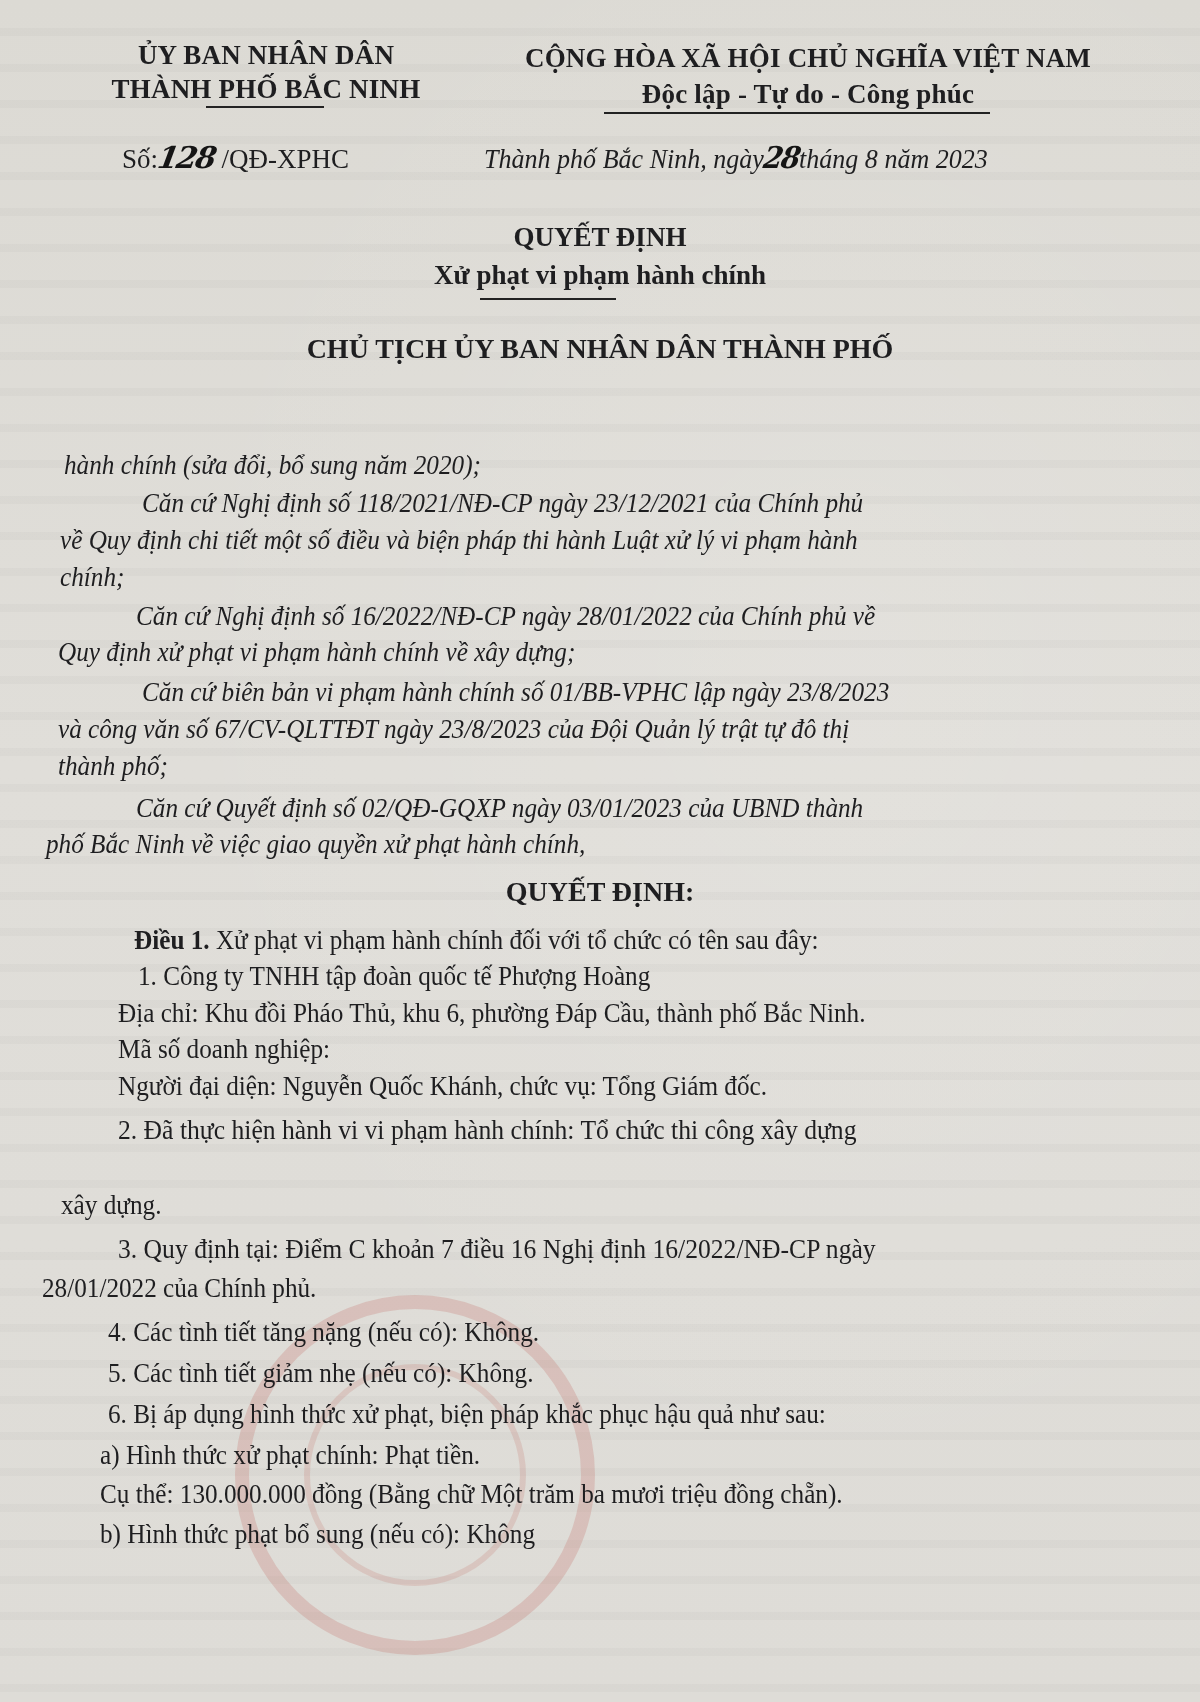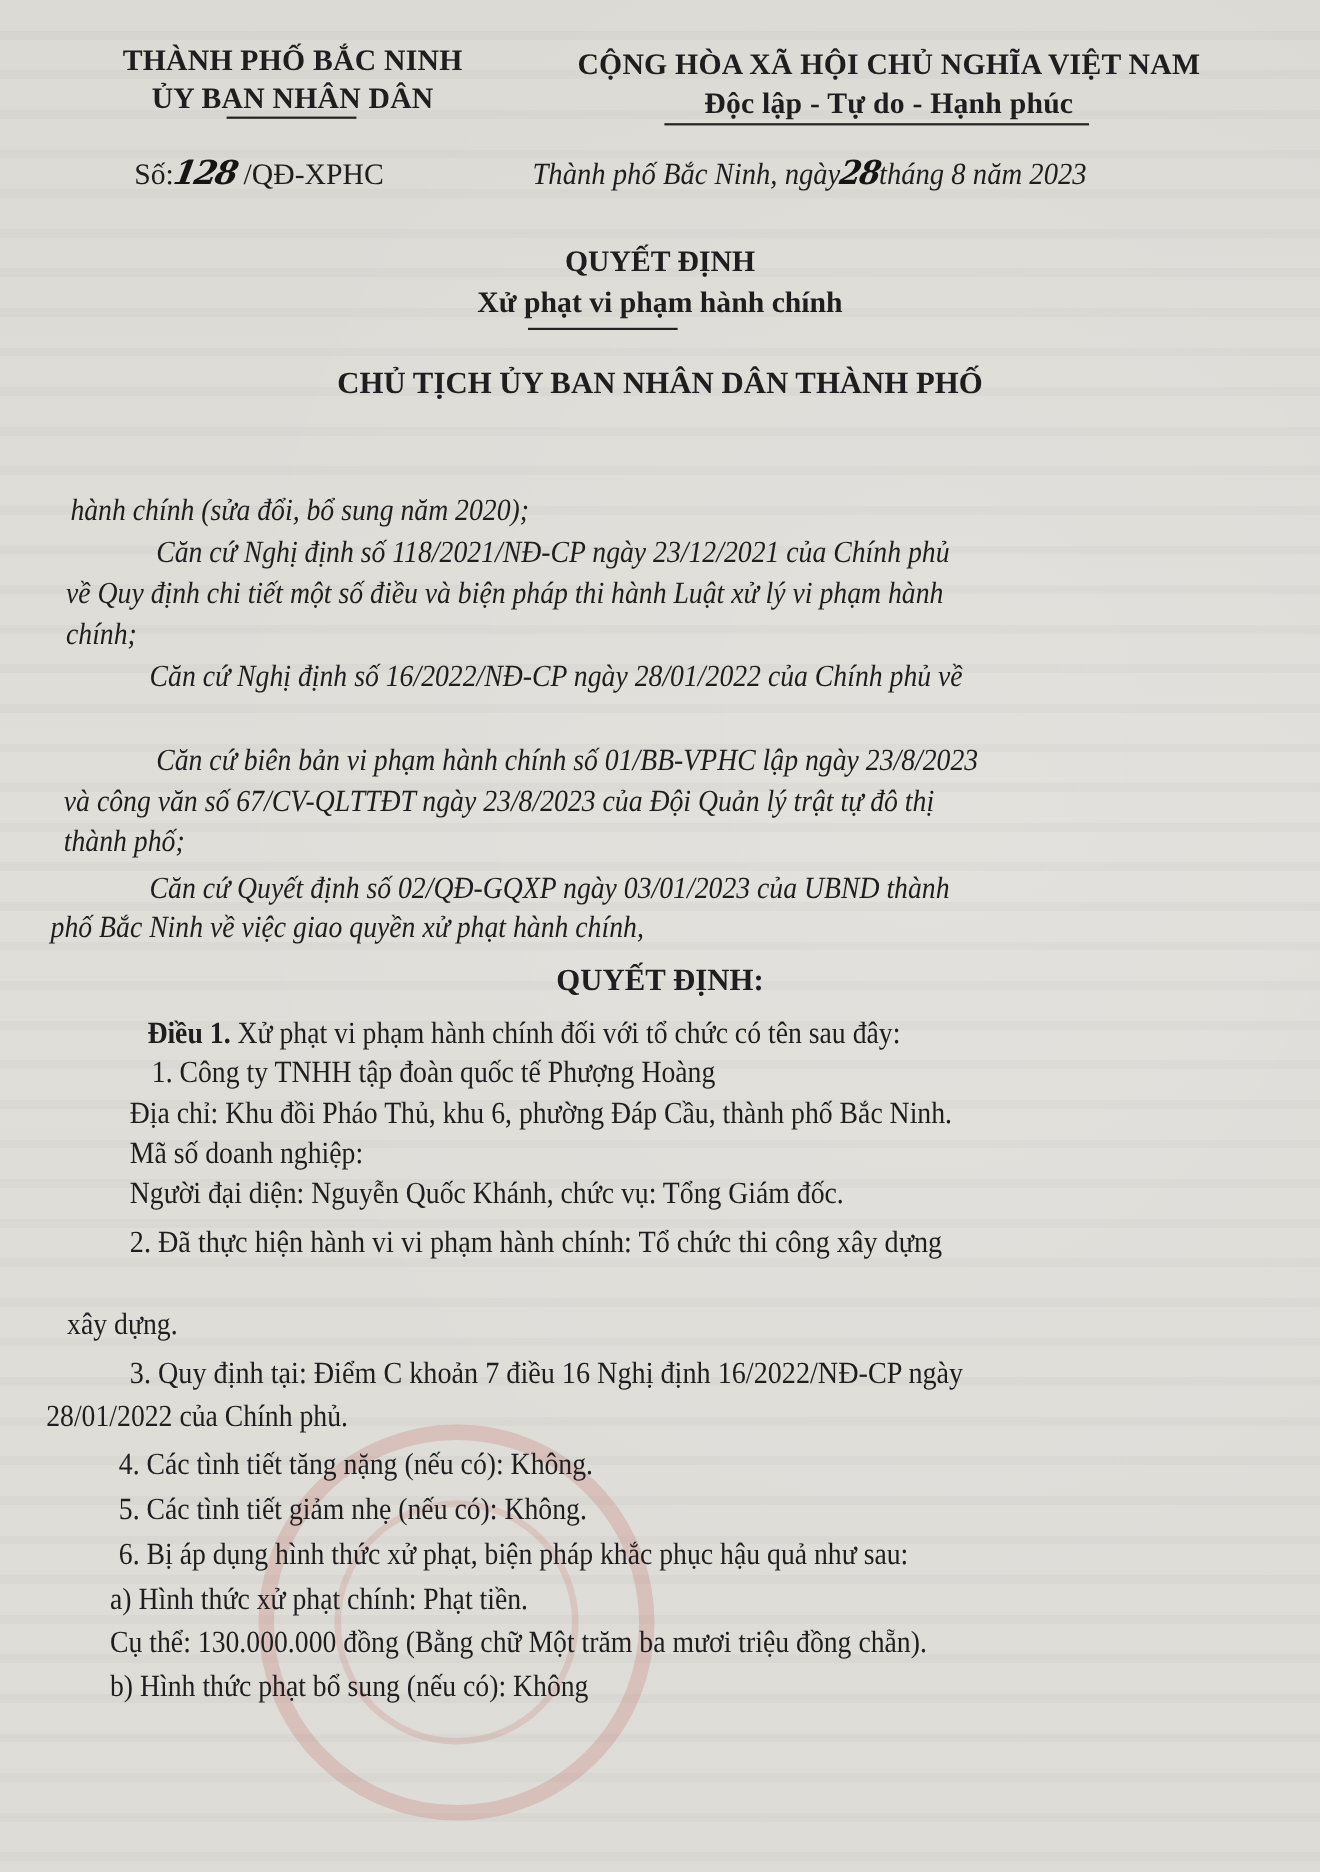--- a/index.html
+++ b/index.html
@@ -88,28 +88,28 @@
     .bold { font-weight: bold; }
   </style>
 </head>
 <body>
 
 <div class="page">
   <div class="bleed"></div>
   <div class="stamp"></div>
 
   <div class="abs hdr hdr-left">
+    <div>ỦY BAN NHÂN DÂN</div>
     <div>THÀNH PHỐ BẮC NINH</div>
-    <div>ỦY BAN NHÂN DÂN</div>
   </div>
   <div class="rule" style="left:206px; top:106px; width:118px;"></div>
 
   <div class="abs hdr hdr-right">
     <div>CỘNG HÒA XÃ HỘI CHỦ NGHĨA VIỆT NAM</div>
-    <div class="motto">Độc lập - Tự do - Hạnh phúc</div>
+    <div class="motto">Độc lập - Tự do - Công phúc</div>
   </div>
   <div class="rule" style="left:604px; top:112px; width:386px;"></div>
 
   <div class="abs num-line">
     <span>Số:</span><span class="hand">128</span>
     <span>/QĐ-XPHC</span>
   </div>
 
   <div class="abs date-line">
     <span class="cond" style="transform:scaleX(0.93);">
@@ -122,20 +122,21 @@
   <div class="rule" style="left:480px; top:298px; width:136px;"></div>
   <div class="abs title" style="top:333px; font-size:28px;">CHỦ TỊCH ỦY BAN NHÂN DÂN THÀNH PHỐ</div>
 
   <div class="p-line italic" style="left:64px; top:449px;"><span class="cond">hành chính (sửa đổi, bổ sung năm 2020);</span></div>
 
   <div class="p-line italic" style="left:142px; top:487px;"><span class="cond">Căn cứ Nghị định số 118/2021/NĐ-CP ngày 23/12/2021 của Chính phủ</span></div>
   <div class="p-line italic" style="left:60px; top:524px;"><span class="cond">về Quy định chi tiết một số điều và biện pháp thi hành Luật xử lý vi phạm hành</span></div>
   <div class="p-line italic" style="left:60px; top:561px;"><span class="cond">chính;</span></div>
 
   <div class="p-line italic" style="left:136px; top:600px;"><span class="cond">Căn cứ Nghị định số 16/2022/NĐ-CP ngày 28/01/2022 của Chính phủ về</span></div>
+  <div class="p-line italic" style="left:58px; top:636px;"><span class="cond">Quy định xử phạt vi phạm hành chính về xây dựng;</span></div>
 
   <div class="p-line italic" style="left:142px; top:676px;"><span class="cond">Căn cứ biên bản vi phạm hành chính số 01/BB-VPHC lập ngày 23/8/2023</span></div>
   <div class="p-line italic" style="left:58px; top:713px;"><span class="cond">và công văn số 67/CV-QLTTĐT ngày 23/8/2023 của Đội Quản lý trật tự đô thị</span></div>
   <div class="p-line italic" style="left:58px; top:750px;"><span class="cond">thành phố;</span></div>
 
   <div class="p-line italic" style="left:136px; top:792px;"><span class="cond">Căn cứ Quyết định số 02/QĐ-GQXP ngày 03/01/2023 của UBND thành</span></div>
   <div class="p-line italic" style="left:46px; top:828px;"><span class="cond">phố Bắc Ninh về việc giao quyền xử phạt hành chính,</span></div>
 
   <div class="abs title" style="top:876px; font-size:28px;">QUYẾT ĐỊNH:</div>
 

